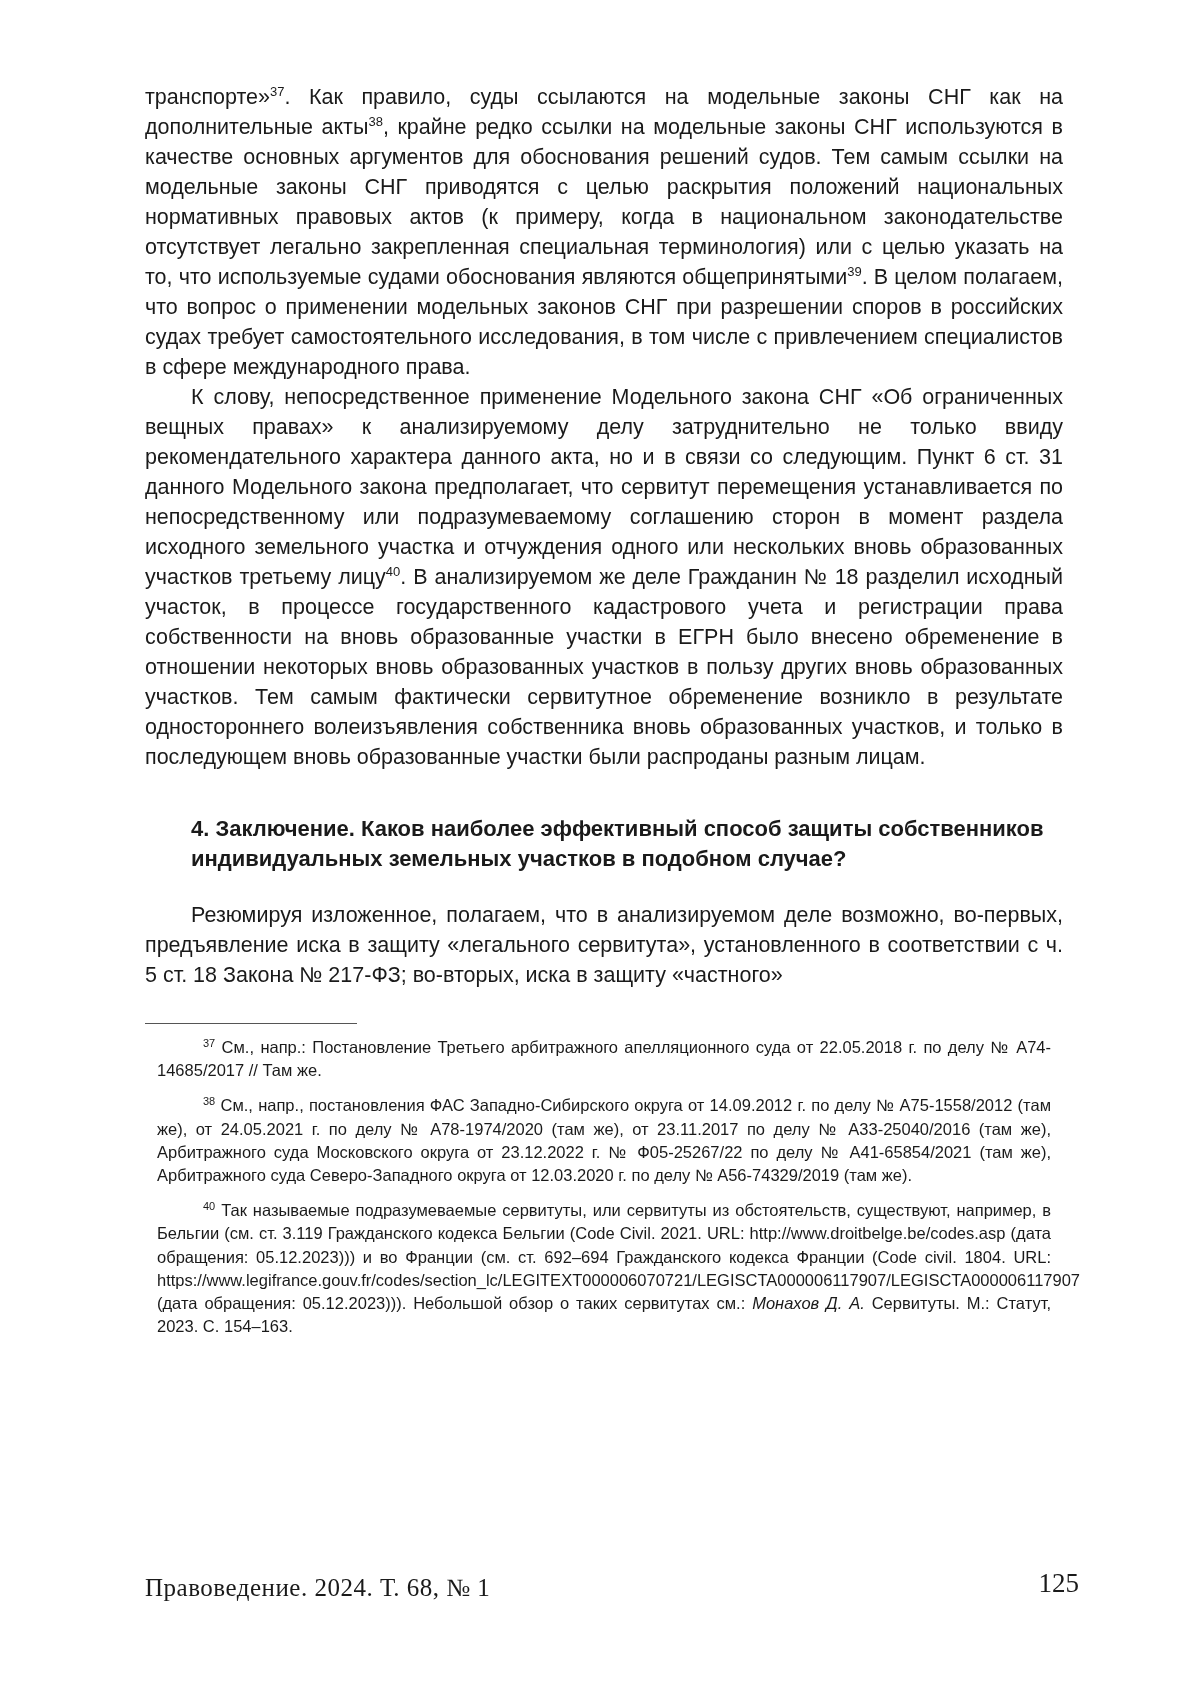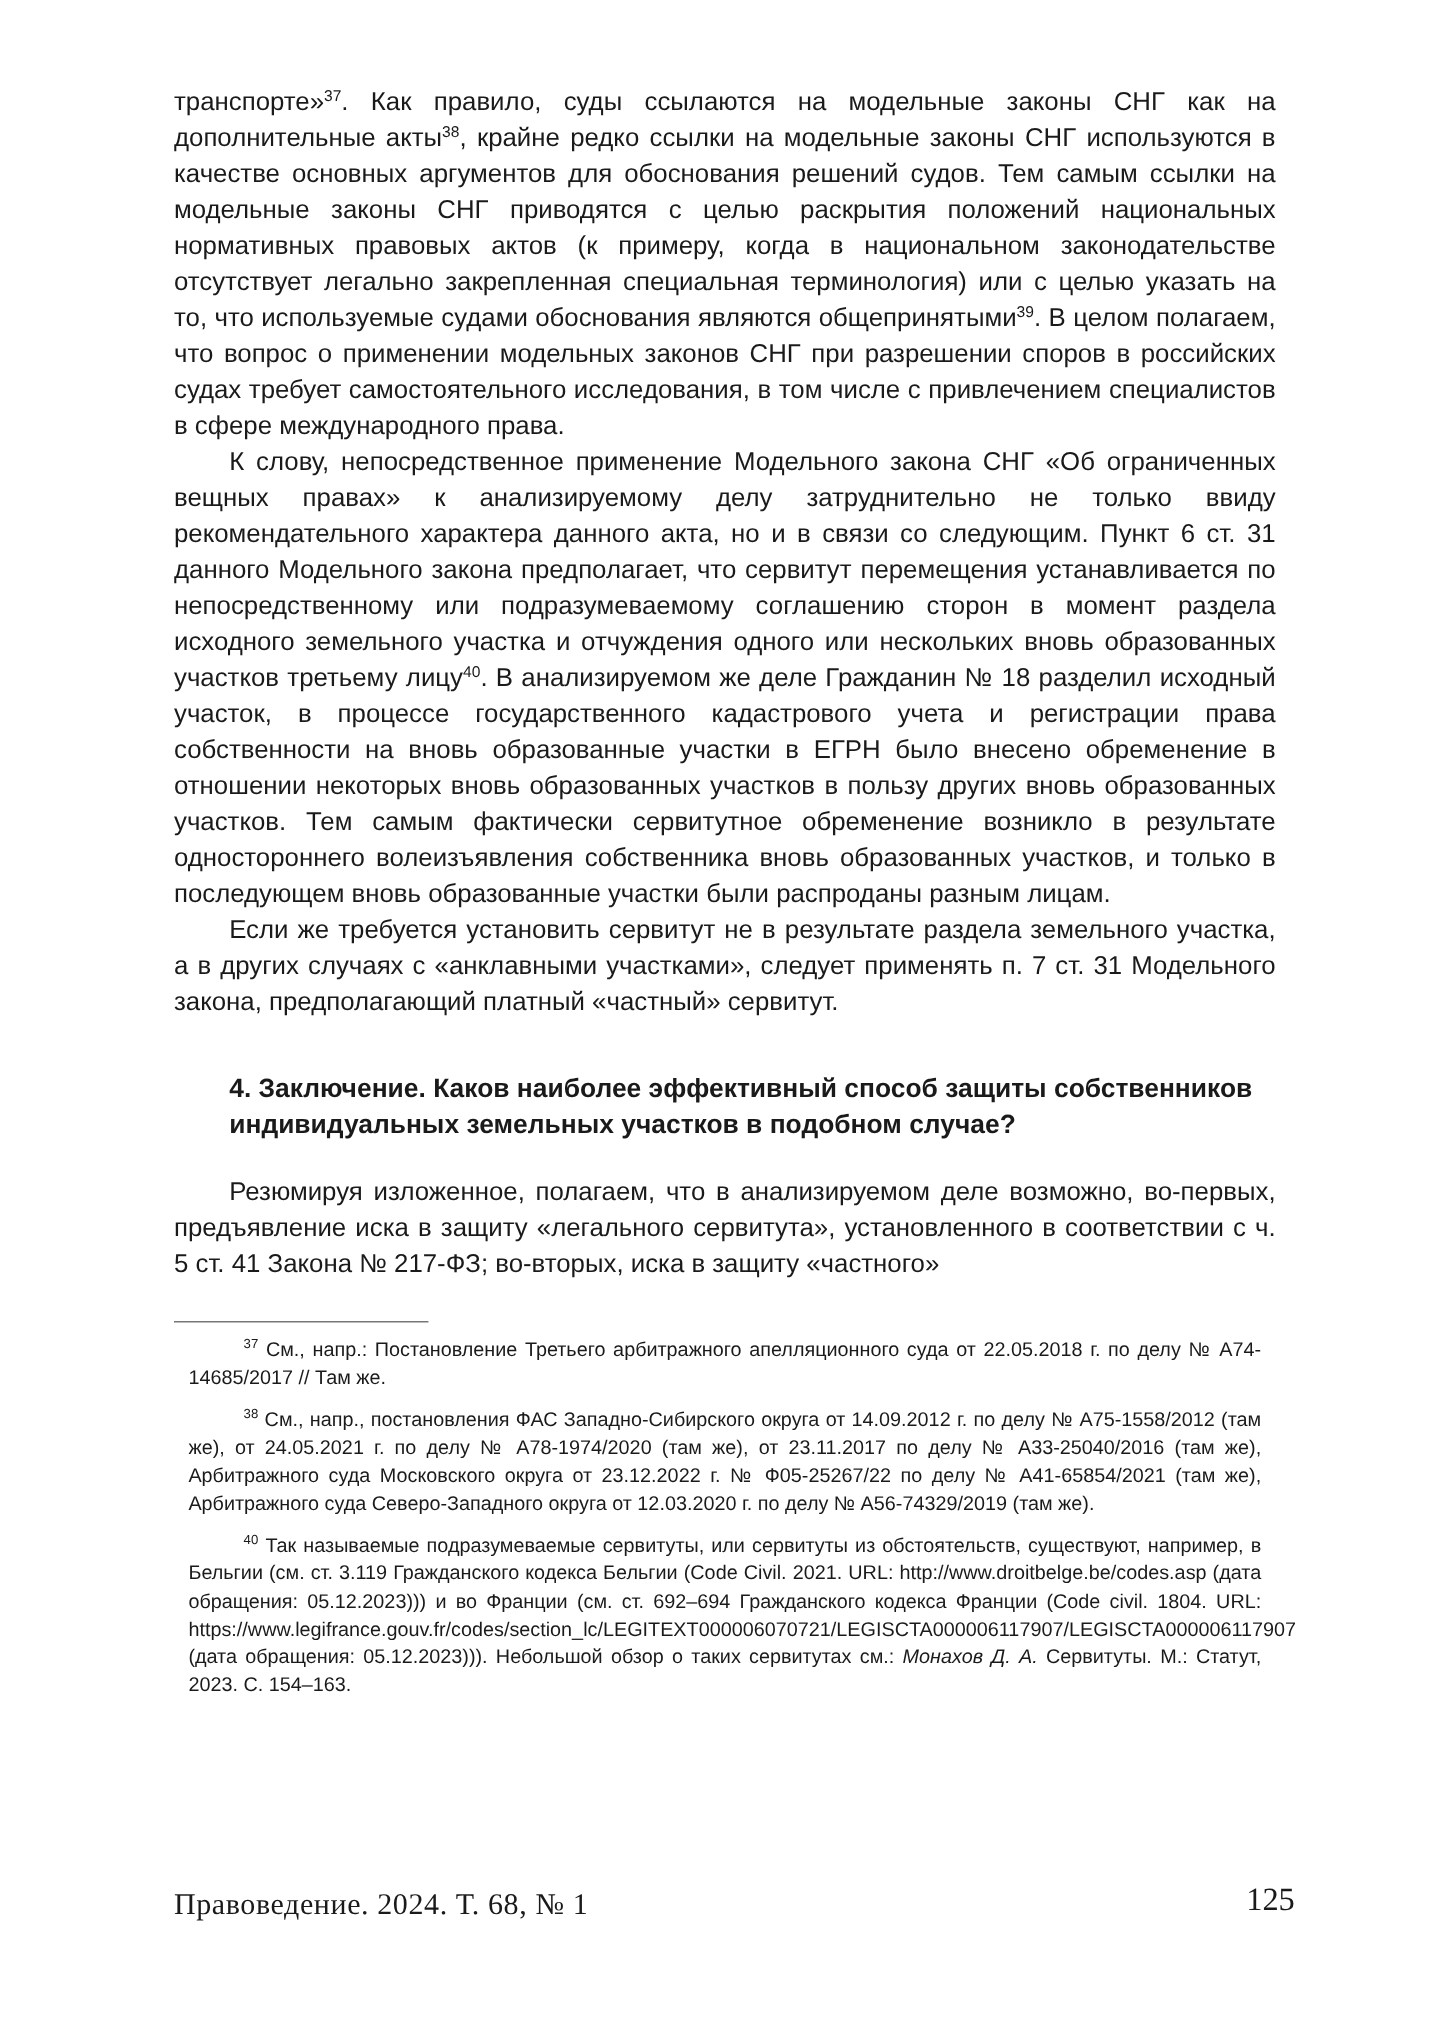--- a/index.html
+++ b/index.html
@@ -1,18 +1,18 @@
 <!DOCTYPE html>
 <html><head>
 <meta charset="utf-8">
 <style>
   html, body { margin:0; padding:0; background:#ffffff; }
   body { width:1200px; height:1694px; position:relative; overflow:hidden; color:#1a1a1a;
          font-family:"Liberation Sans", sans-serif; }
-  .page { position:absolute; left:145px; top:70px; width:918px; }
+  .page { position:absolute; left:145px; top:82px; width:918px; }
   .body-text p { margin:0; font-size:21.5px; line-height:30px; text-align:justify; }
   .body-text p.indent { text-indent:46px; }
   sup { font-size:13px; line-height:0; vertical-align:super; }
   .heading { margin:42px 0 26px 46px; font-weight:bold; font-size:22px; line-height:30px; }
   .rule { width:212px; border-top:1px solid #555; margin:33px 0 8px 0; }
   .fn { font-size:16.5px; line-height:23.2px; text-align:justify; margin:12px; }
   .fn .num { margin-left:46px; }
   .fn .num sup { font-size:11px; }
   .fn i { }
   .footer { position:absolute; top:1574px; left:145px; width:950px;
@@ -20,27 +20,26 @@
   .journal { font-size:25px; letter-spacing:0.5px; }
   .pageno { position:absolute; right:16px; top:-6px; font-size:27px; }
 </style>
 </head>
 <body>
 
 <div class="page">
   <div class="body-text">
     <p><span>транспорте»</span><sup>37</sup><span>. Как правило, суды ссылаются на модельные законы СНГ как на дополнительные акты</span><sup>38</sup><span>, крайне редко ссылки на модельные законы СНГ используются в качестве основных аргументов для обоснования решений судов. Тем самым ссылки на модельные законы СНГ приводятся с целью раскрытия положений национальных нормативных правовых актов (к примеру, когда в национальном законодательстве отсутствует легально закрепленная специальная терминология) или с целью указать на то, что используемые судами обоснования являются общепринятыми</span><sup>39</sup><span>. В целом полагаем, что вопрос о применении модельных законов СНГ при разрешении споров в российских судах требует самостоятельного исследования, в том числе с привлечением специалистов в сфере международного права.</span></p>
     <p class="indent"><span>К слову, непосредственное применение Модельного закона СНГ «Об ограниченных вещных правах» к анализируемому делу затруднительно не только ввиду рекомендательного характера данного акта, но и в связи со следующим. Пункт 6 ст. 31 данного Модельного закона предполагает, что сервитут перемещения устанавливается по непосредственному или подразумеваемому соглашению сторон в момент раздела исходного земельного участка и отчуждения одного или нескольких вновь образованных участков третьему лицу</span><sup>40</sup><span>. В анализируемом же деле Гражданин № 18 разделил исходный участок, в процессе государственного кадастрового учета и регистрации права собственности на вновь образованные участки в ЕГРН было внесено обременение в отношении некоторых вновь образованных участков в пользу других вновь образованных участков. Тем самым фактически сервитутное обременение возникло в результате одностороннего волеизъявления собственника вновь образованных участков, и только в последующем вновь образованные участки были распроданы разным лицам.</span></p>
-    <p class="indent"><span>Если же требуется установить сервитут не в результате раздела земельного участка, а в других случаях с «анклавными участками», следует применять п. 7 ст. 31 Модельного закона, предполагающий платный «частный» сервитут.</span></p>
   </div>
 
   <div class="heading">4. Заключение. Каков наиболее эффективный способ защиты собственников индивидуальных земельных участков в подобном случае?</div>
 
   <div class="body-text">
-    <p class="indent">Резюмируя изложенное, полагаем, что в анализируемом деле возможно, во-первых, предъявление иска в защиту «легального сервитута», установленного в соответствии с ч. 5 ст. 41 Закона № 217-ФЗ; во-вторых, иска в защиту «частного»</p>
+    <p class="indent">Резюмируя изложенное, полагаем, что в анализируемом деле возможно, во-первых, предъявление иска в защиту «легального сервитута», установленного в соответствии с ч. 5 ст. 18 Закона № 217-ФЗ; во-вторых, иска в защиту «частного»</p>
   </div>
 
   <div class="rule"></div>
 
   <div class="footnotes">
     <p class="fn"><span class="num"><sup>37</sup></span> <span>См., напр.: Постановление Третьего арбитражного апелляционного суда от 22.05.2018 г. по делу № А74-14685/2017 // Там же.</span></p>
     <p class="fn"><span class="num"><sup>38</sup></span> <span>См., напр., постановления ФАС Западно-Сибирского округа от 14.09.2012 г. по делу № А75-1558/2012 (там же), от 24.05.2021 г. по делу № А78-1974/2020 (там же), от 23.11.2017 по делу № А33-25040/2016 (там же), Арбитражного суда Московского округа от 23.12.2022 г. № Ф05-25267/22 по делу № А41-65854/2021 (там же), Арбитражного суда Северо-Западного округа от 12.03.2020 г. по делу № А56-74329/2019 (там же).</span></p>
     <p class="fn"><span class="num"><sup>40</sup></span> <span>Так называемые подразумеваемые сервитуты, или сервитуты из обстоятельств, существуют, например, в Бельгии (см. ст. 3.119 Гражданского кодекса Бельгии (Code Civil. 2021. URL: http://www.droitbelge.be/codes.asp (дата обращения: 05.12.2023))) и во Франции (см. ст. 692–694 Гражданского кодекса Франции (Code civil. 1804. URL: https://www.legifrance.gouv.fr/codes/section_lc/LEGITEXT000006070721/LEGISCTA000006117907/LEGISCTA000006117907 (дата обращения: 05.12.2023))). Небольшой обзор о таких сервитутах см.: </span><i>Монахов Д. А.</i><span> Сервитуты. М.: Статут, 2023. С. 154–163.</span></p>
   </div>
 </div>

